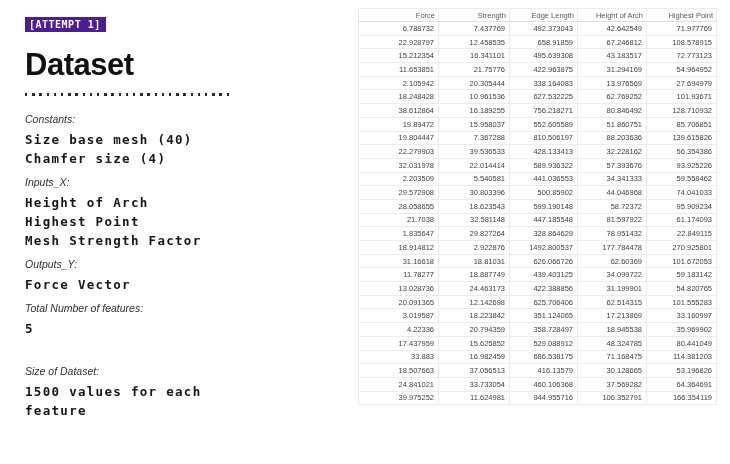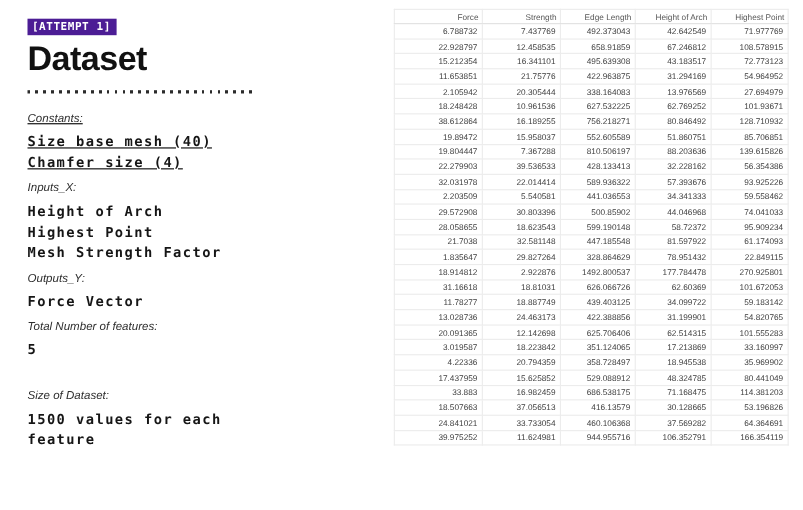--- a/index.html
+++ b/index.html
@@ -24,36 +24,36 @@
     display: inline-block;
     background: #4c1d95;
     color: #ffffff;
     font-family: "DejaVu Sans Mono", monospace;
     font-weight: bold;
     font-size: 10px;
     letter-spacing: 0.5px;
     padding: 2px 5px 2px 4px;
   }
   .page-title {
-    margin-top: 5px;
+    margin-top: 16px;
     font-family: "Liberation Sans", sans-serif;
     font-weight: bold;
     font-size: 31px;
     letter-spacing: -0.5px;
     color: #111111;
     line-height: 1.1;
   }
   .dotted-divider {
     margin-top: 11px;
     width: 207px;
     height: 3px;
     background: repeating-linear-gradient(to right, #2b2b2b 0px, #2b2b2b 2.5px, transparent 2.5px, transparent 7.2px);
   }
   .section { margin-top: 8px; }
-  .section.first { margin-top: 17px; text-decoration: underline; }
+  .section.first { margin-top: 17px; }
   .section-label {
     font-family: "Liberation Sans", sans-serif;
     font-style: italic;
     font-size: 10.5px;
     color: #2e2e2e;
     margin-bottom: 5px;
   }
   .mono-line {
     font-family: "DejaVu Sans Mono", monospace;
     font-weight: bold;

